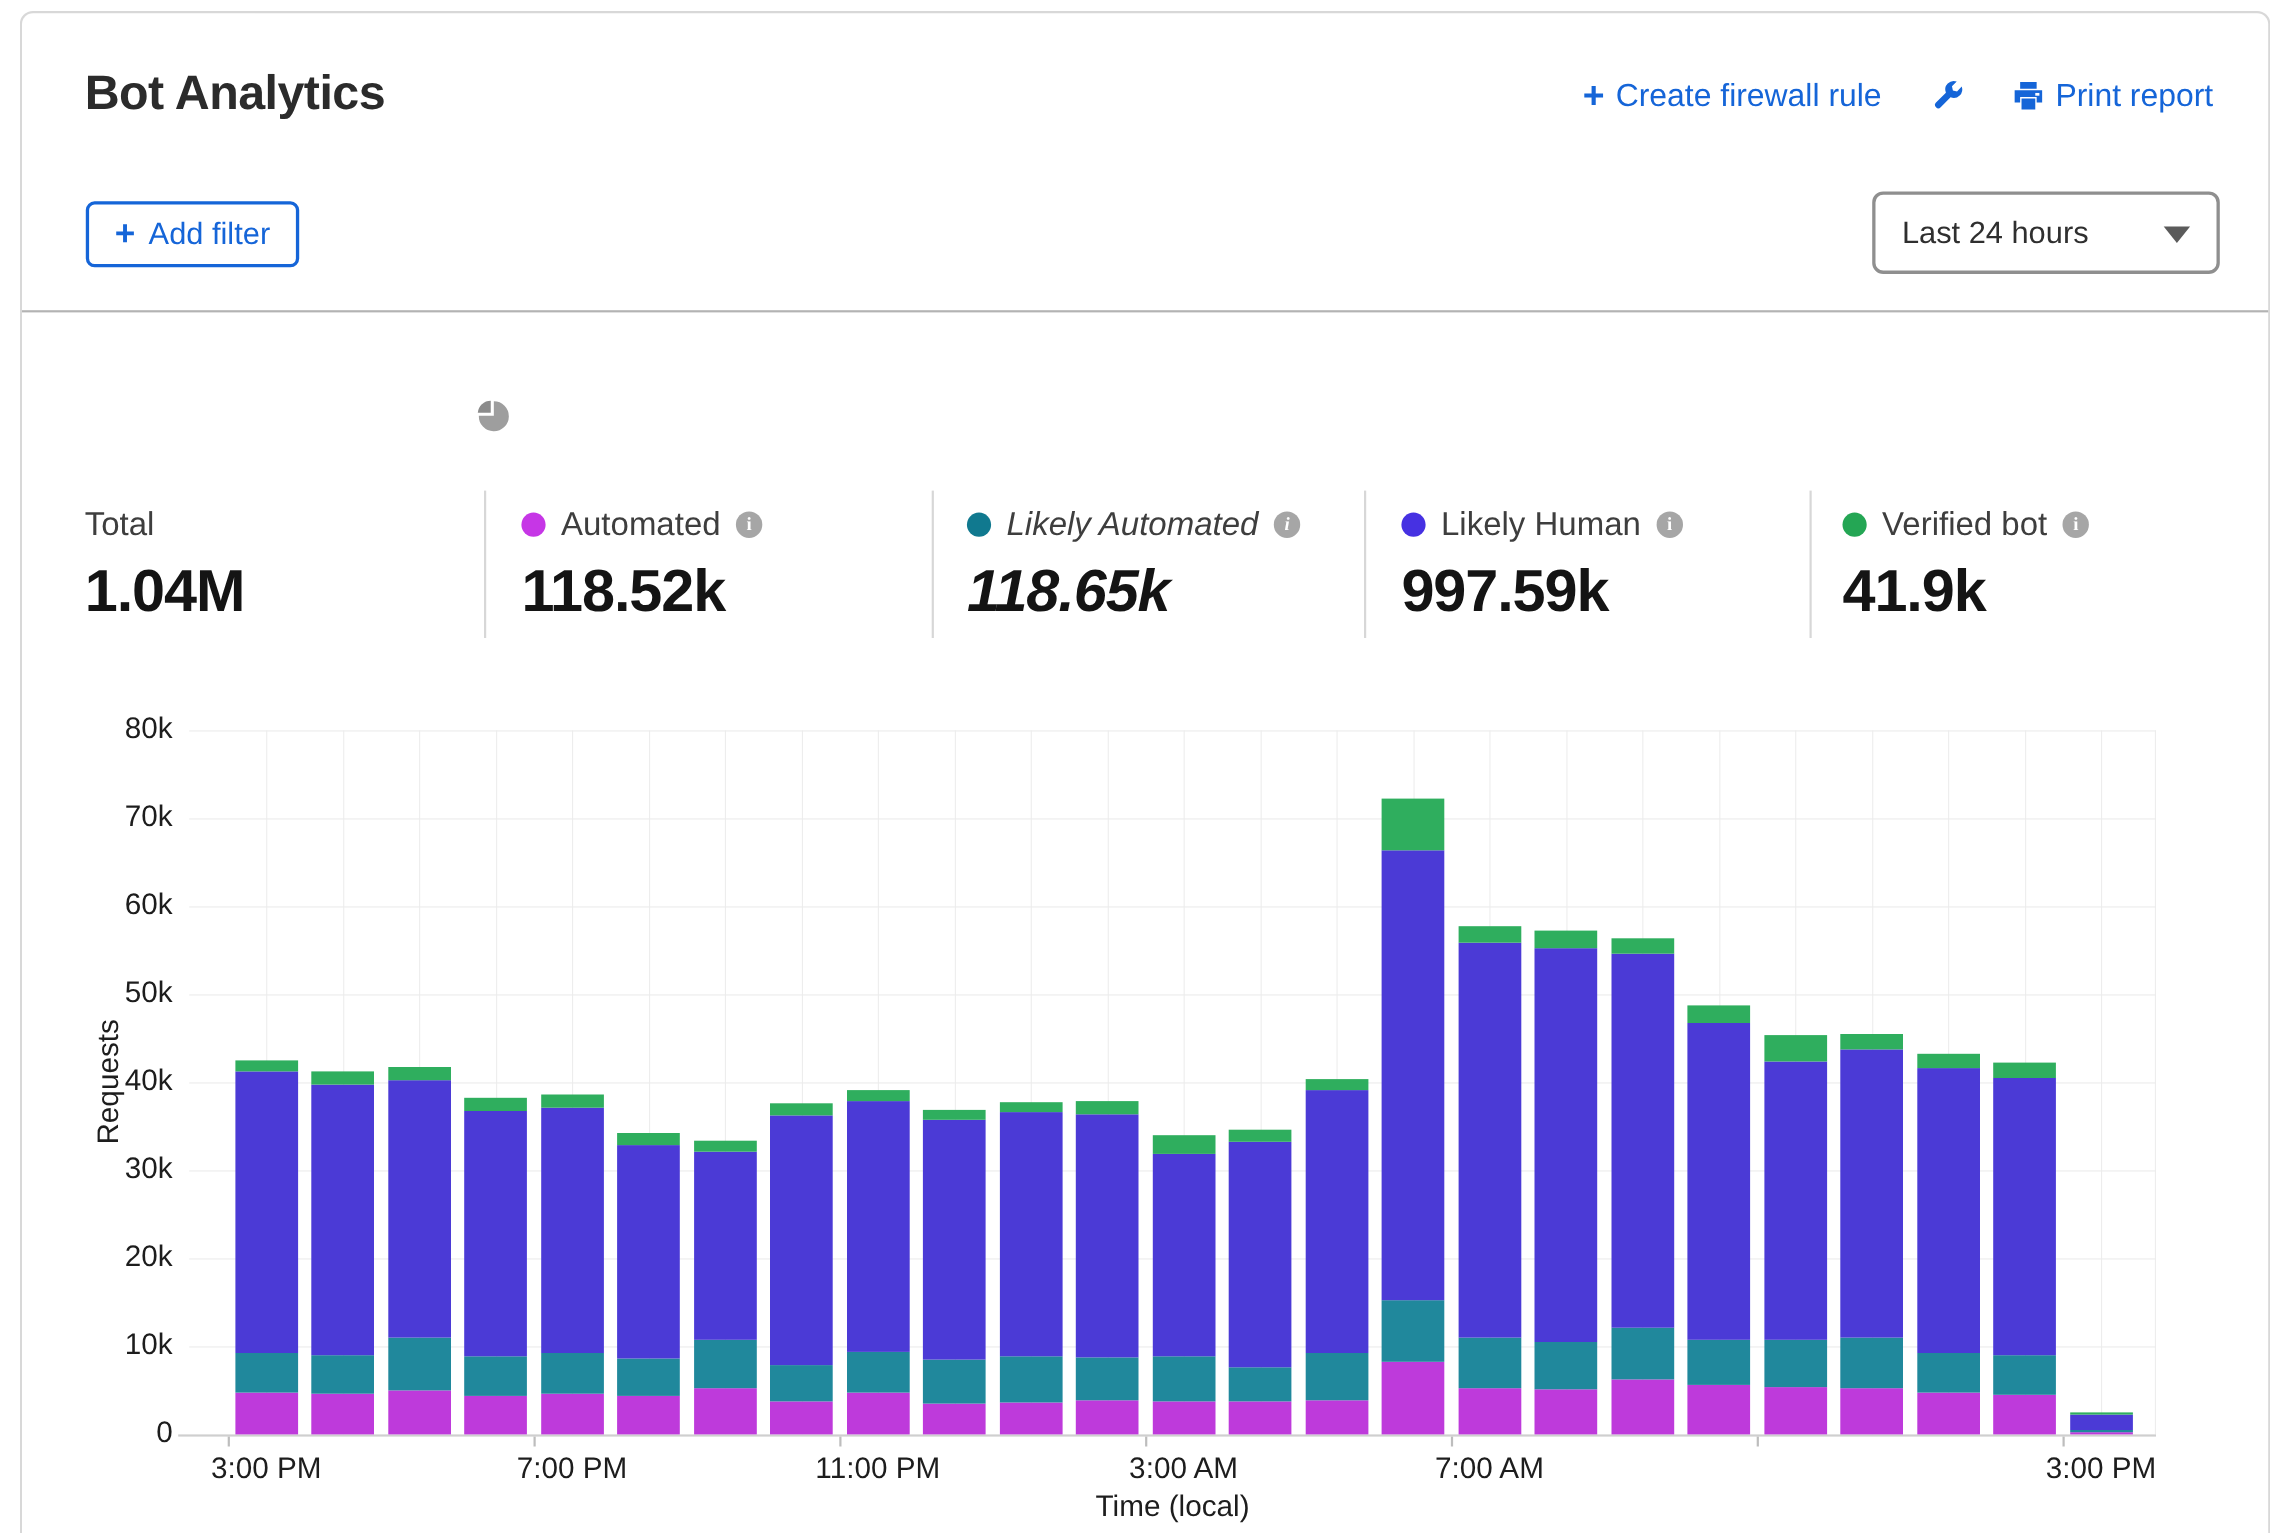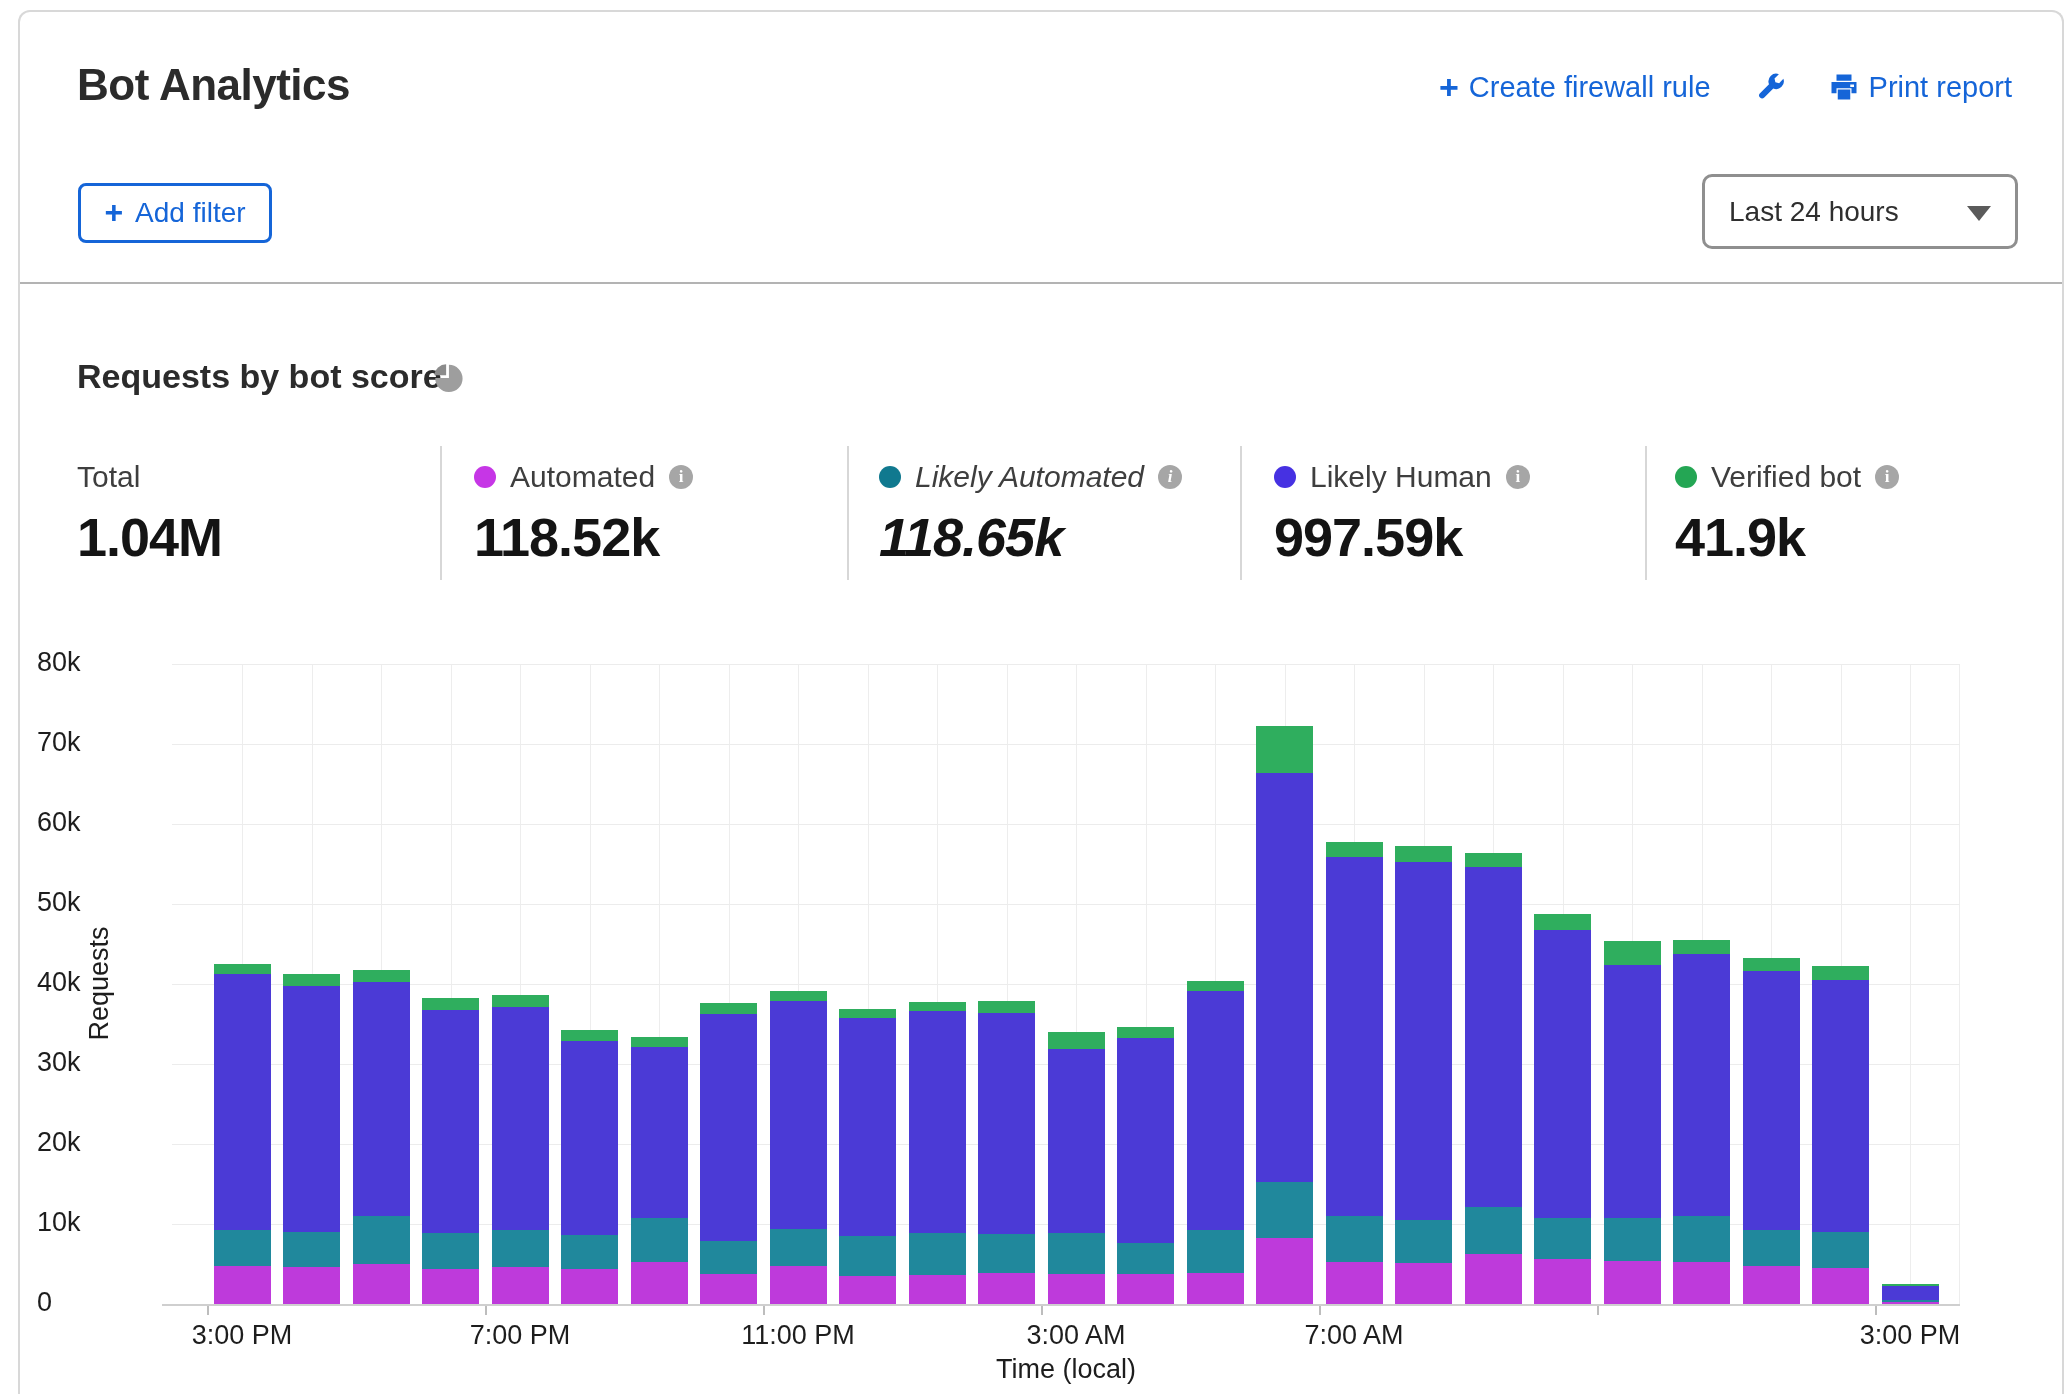--- a/index.html
+++ b/index.html
@@ -34,21 +34,21 @@
   .stat .lab .txt{font-size:30px;color:#3e3e3e;}
   .dot{width:22px;height:22px;border-radius:50%;}
   .info{width:24px;height:24px;border-radius:50%;background:#a6a6a6;color:#fff;font-size:17px;
         font-weight:700;display:flex;align-items:center;justify-content:center;font-family:"Liberation Serif",serif;}
   .stat .val{margin-top:12px;font-size:54px;font-weight:700;color:#141414;letter-spacing:-1px;}
   
   #chart-canvas .vgrid{position:absolute;width:1px;background:#ededed;}
   #chart-canvas .hgrid{position:absolute;height:1px;background:#ececec;}
   #chart-canvas .xaxis{position:absolute;height:2px;background:#cfcfcf;}
   #chart-canvas .seg{position:absolute;}
-  #chart-canvas .ylab{position:absolute;width:120px;font-size:27px;color:#1d1d1d;}
+  #chart-canvas .ylab{position:absolute;width:120px;text-align:right;font-size:27px;color:#1d1d1d;}
   #chart-canvas .xlab{position:absolute;width:180px;text-align:center;font-size:27px;color:#1d1d1d;}
   #chart-canvas .xtick{position:absolute;width:2px;height:9px;background:#bdbdbd;}
   .y-title{position:absolute;left:-18px;top:966px;width:230px;text-align:center;font-size:27px;color:#1d1d1d;
            transform:rotate(-90deg);transform-origin:center;}
   .x-title{position:absolute;left:914px;top:1352px;width:300px;text-align:center;font-size:27px;color:#1d1d1d;}
 </style>
 </head>
 <body>
 
 <div class="card">
@@ -85,21 +85,20 @@
     <span>Add filter</span>
   </button>
 
   <div class="select">
     <span class="val">Last 24 hours</span>
     <span class="caret"></span>
   </div>
 
   <div class="hdr-divider"></div>
 
-  <div class="section-title">Requests by bot score</div>
   <span class="pie">
     <svg width="32" height="32" viewBox="0 0 34 34">
       <path d="M18 17 L18 3 A14.5 14.5 0 1 1 3.5 17 Z" fill="#9e9e9e"></path>
       <path d="M15 14 L15 2.5 A12.5 12.5 0 0 0 2.5 14 Z" fill="#8b8b8b"></path>
     </svg>
   </span>
 
   <div>
     <div class="stat" style="left:57px;">
       <div class="lab">

